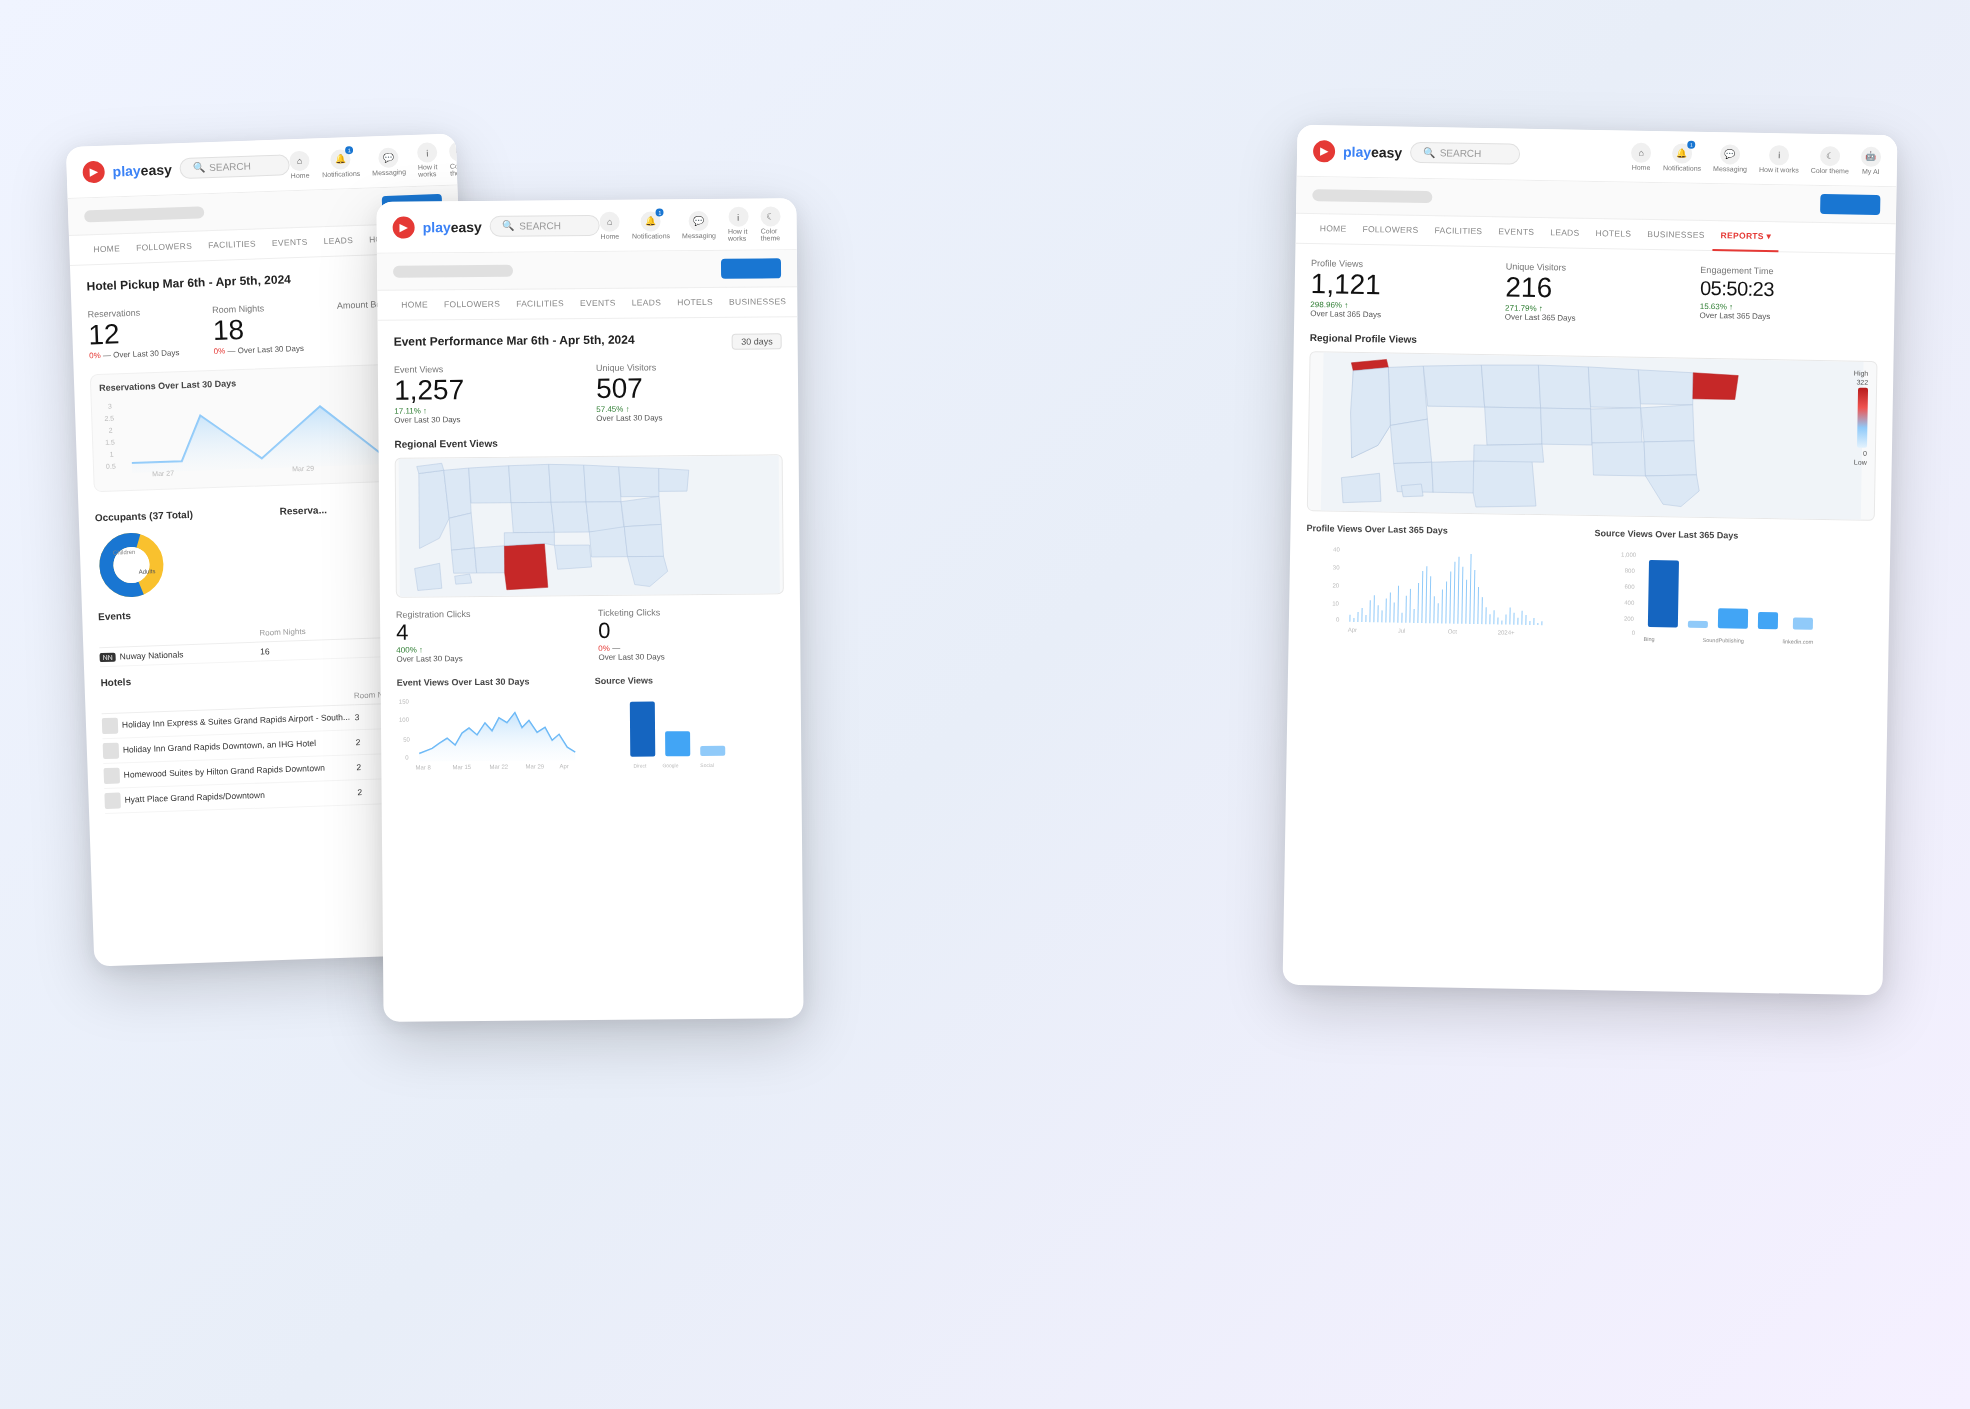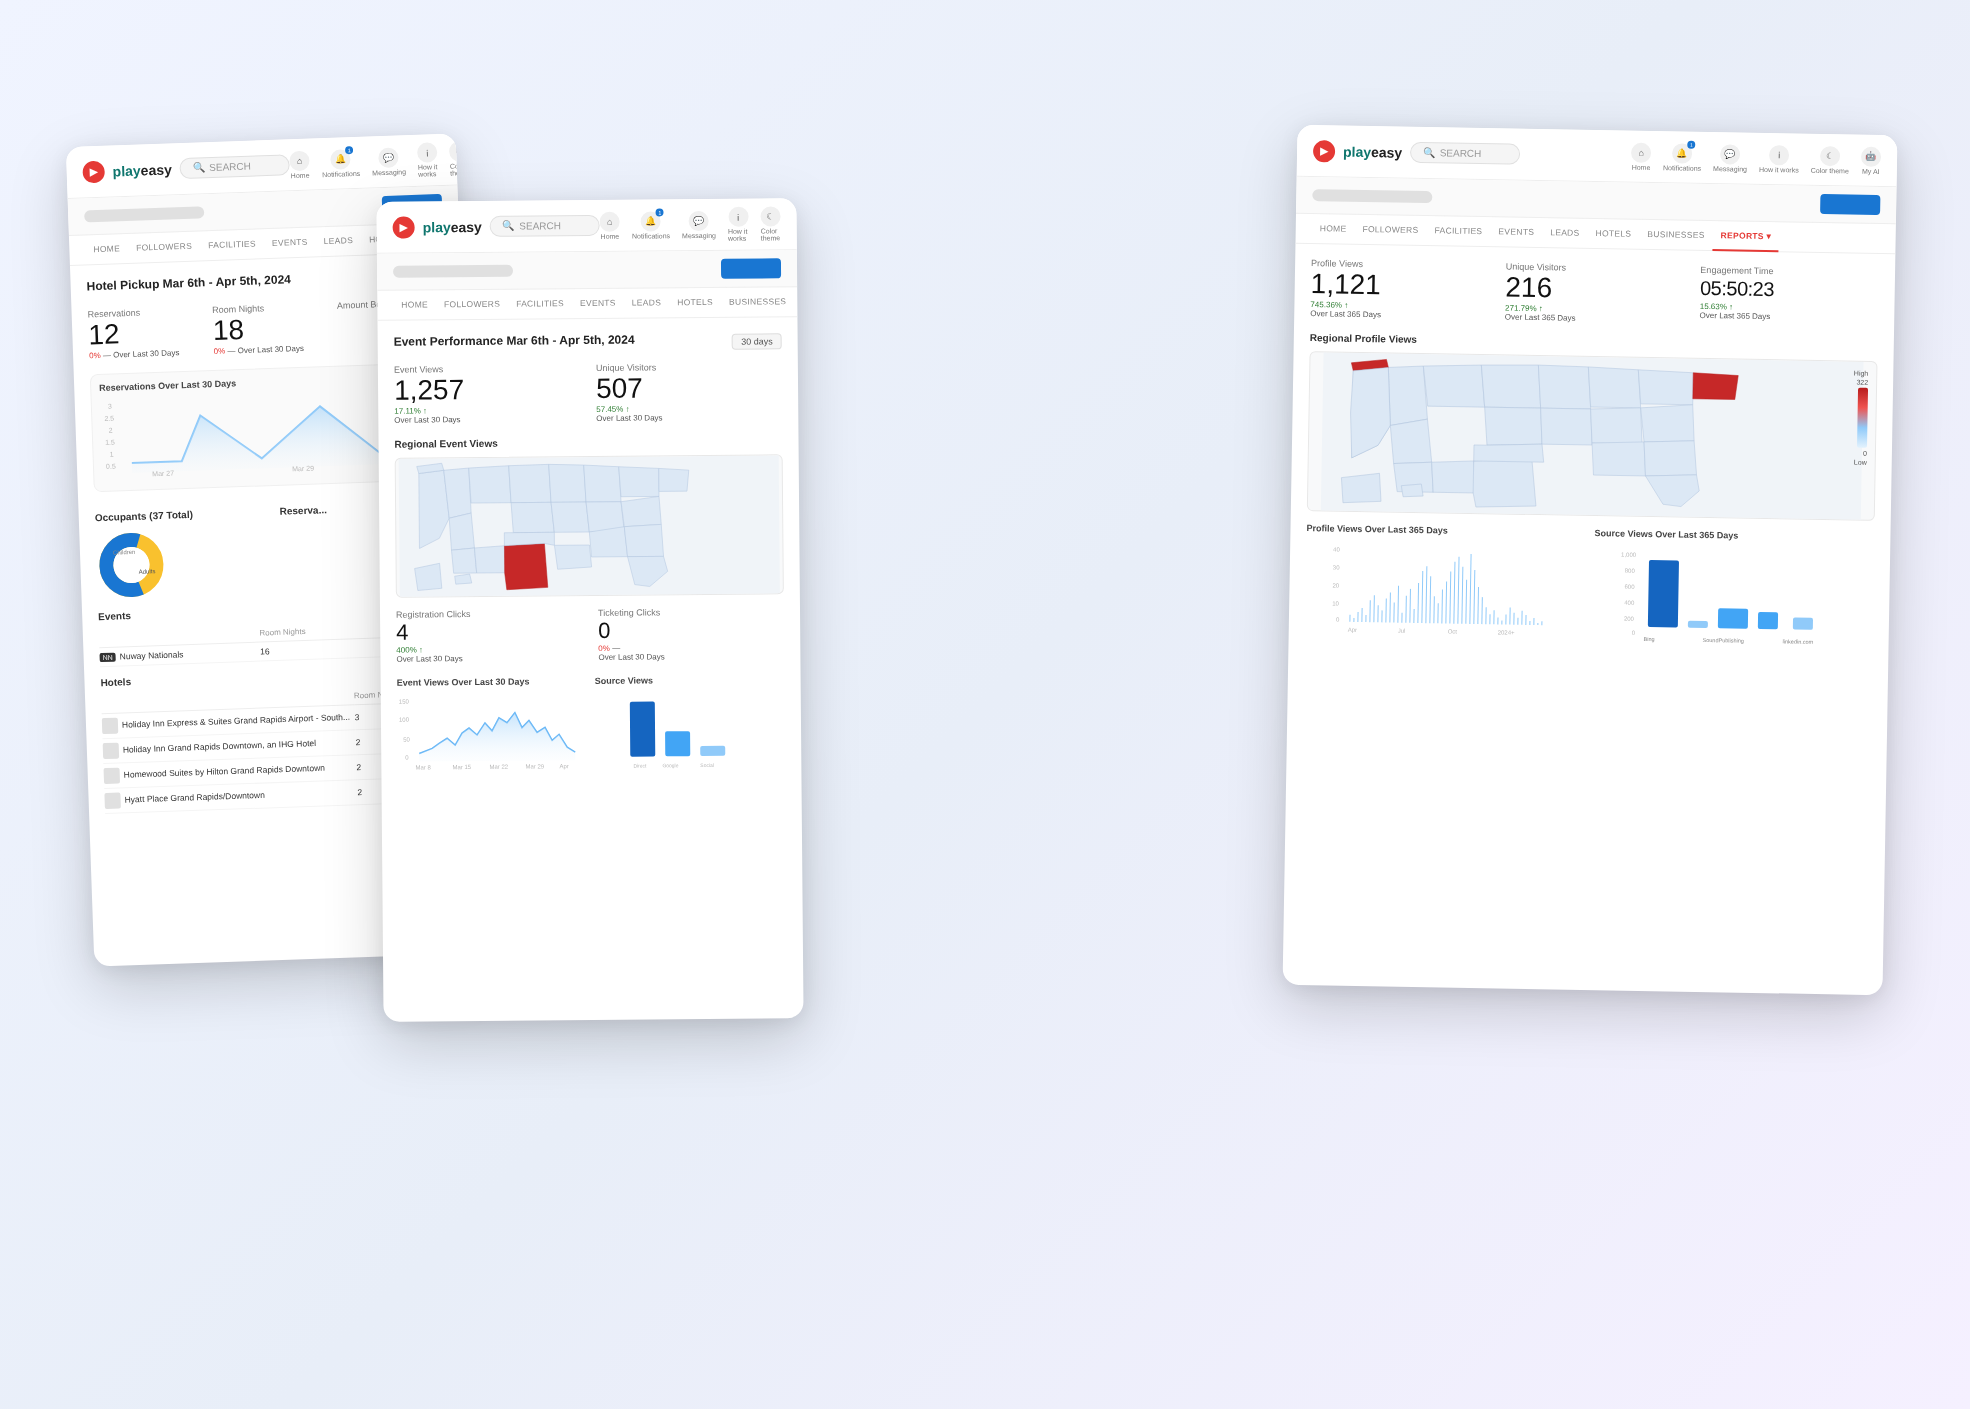--- a/index.html
+++ b/index.html
@@ -79,21 +79,21 @@
       justify-content: center;
       color: white;
       font-size: 10px;
       font-weight: bold;
     }
     .logo-text {
       font-size: 14px;
       font-weight: 700;
       color: #222;
     }
-    .logo-text span { color: #0f766e; text-align: center; }
+    .logo-text span { color: #3b82f6; text-align: center; }
     .search-box {
       background: #f5f5f5;
       border: 1px solid #e0e0e0;
       border-radius: 20px;
       padding: 4px 12px;
       font-size: 10px;
       color: #999;
       display: flex;
       align-items: center;
       gap: 4px;
@@ -778,21 +778,21 @@
     <div class="sub-nav-item">BUSINESSES</div>
     <div class="sub-nav-item active">REPORTS ▾</div>
   </div>
 
   <div class="content">
 
     <div class="stats-row" style="margin-bottom:14px;">
       <div class="stat-item">
         <div class="stat-label">Profile Views</div>
         <div class="stat-value">1,121</div>
-        <div class="stat-change"><span class="arrow up">745.36% ↑</span><br>Over Last 365 Days</div>
+        <div class="stat-change"><span class="arrow up">298.96% ↑</span><br>Over Last 365 Days</div>
       </div>
       <div class="stat-item">
         <div class="stat-label">Unique Visitors</div>
         <div class="stat-value">216</div>
         <div class="stat-change"><span class="arrow up">271.79% ↑</span><br>Over Last 365 Days</div>
       </div>
       <div class="stat-item">
         <div class="stat-label">Engagement Time</div>
         <div class="engagement-value">05:50:23</div>
         <div class="stat-change"><span class="arrow up">15.63% ↑</span><br>Over Last 365 Days</div>

